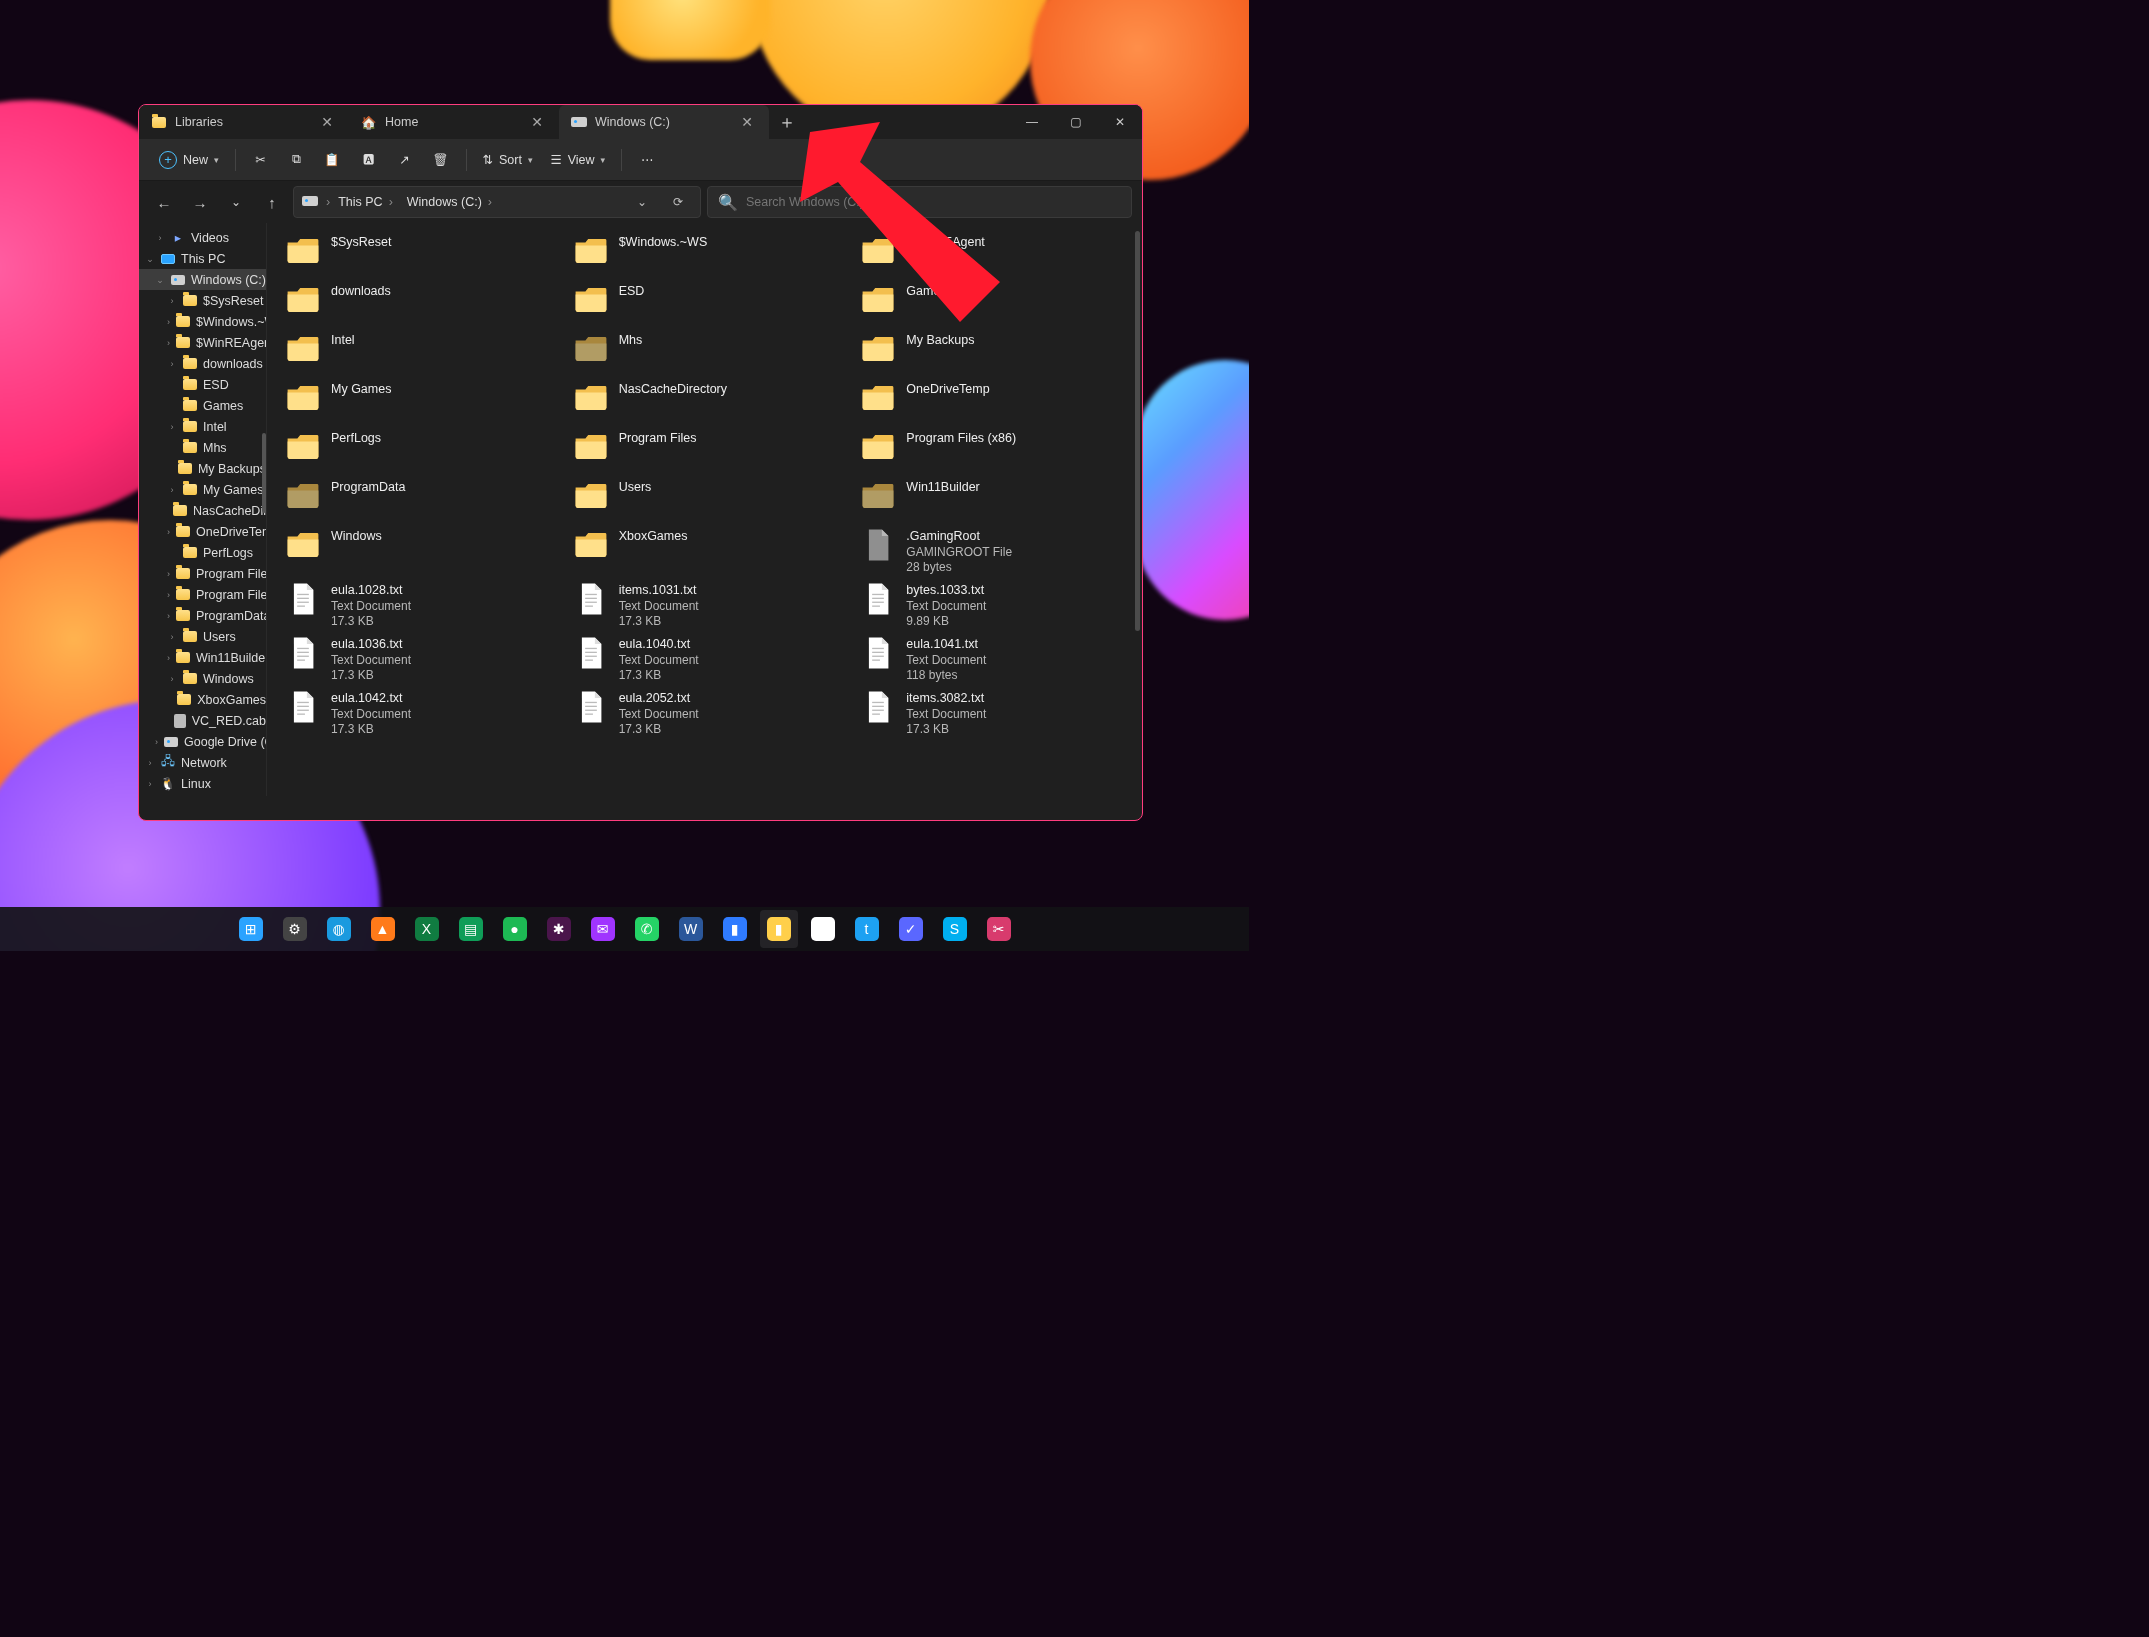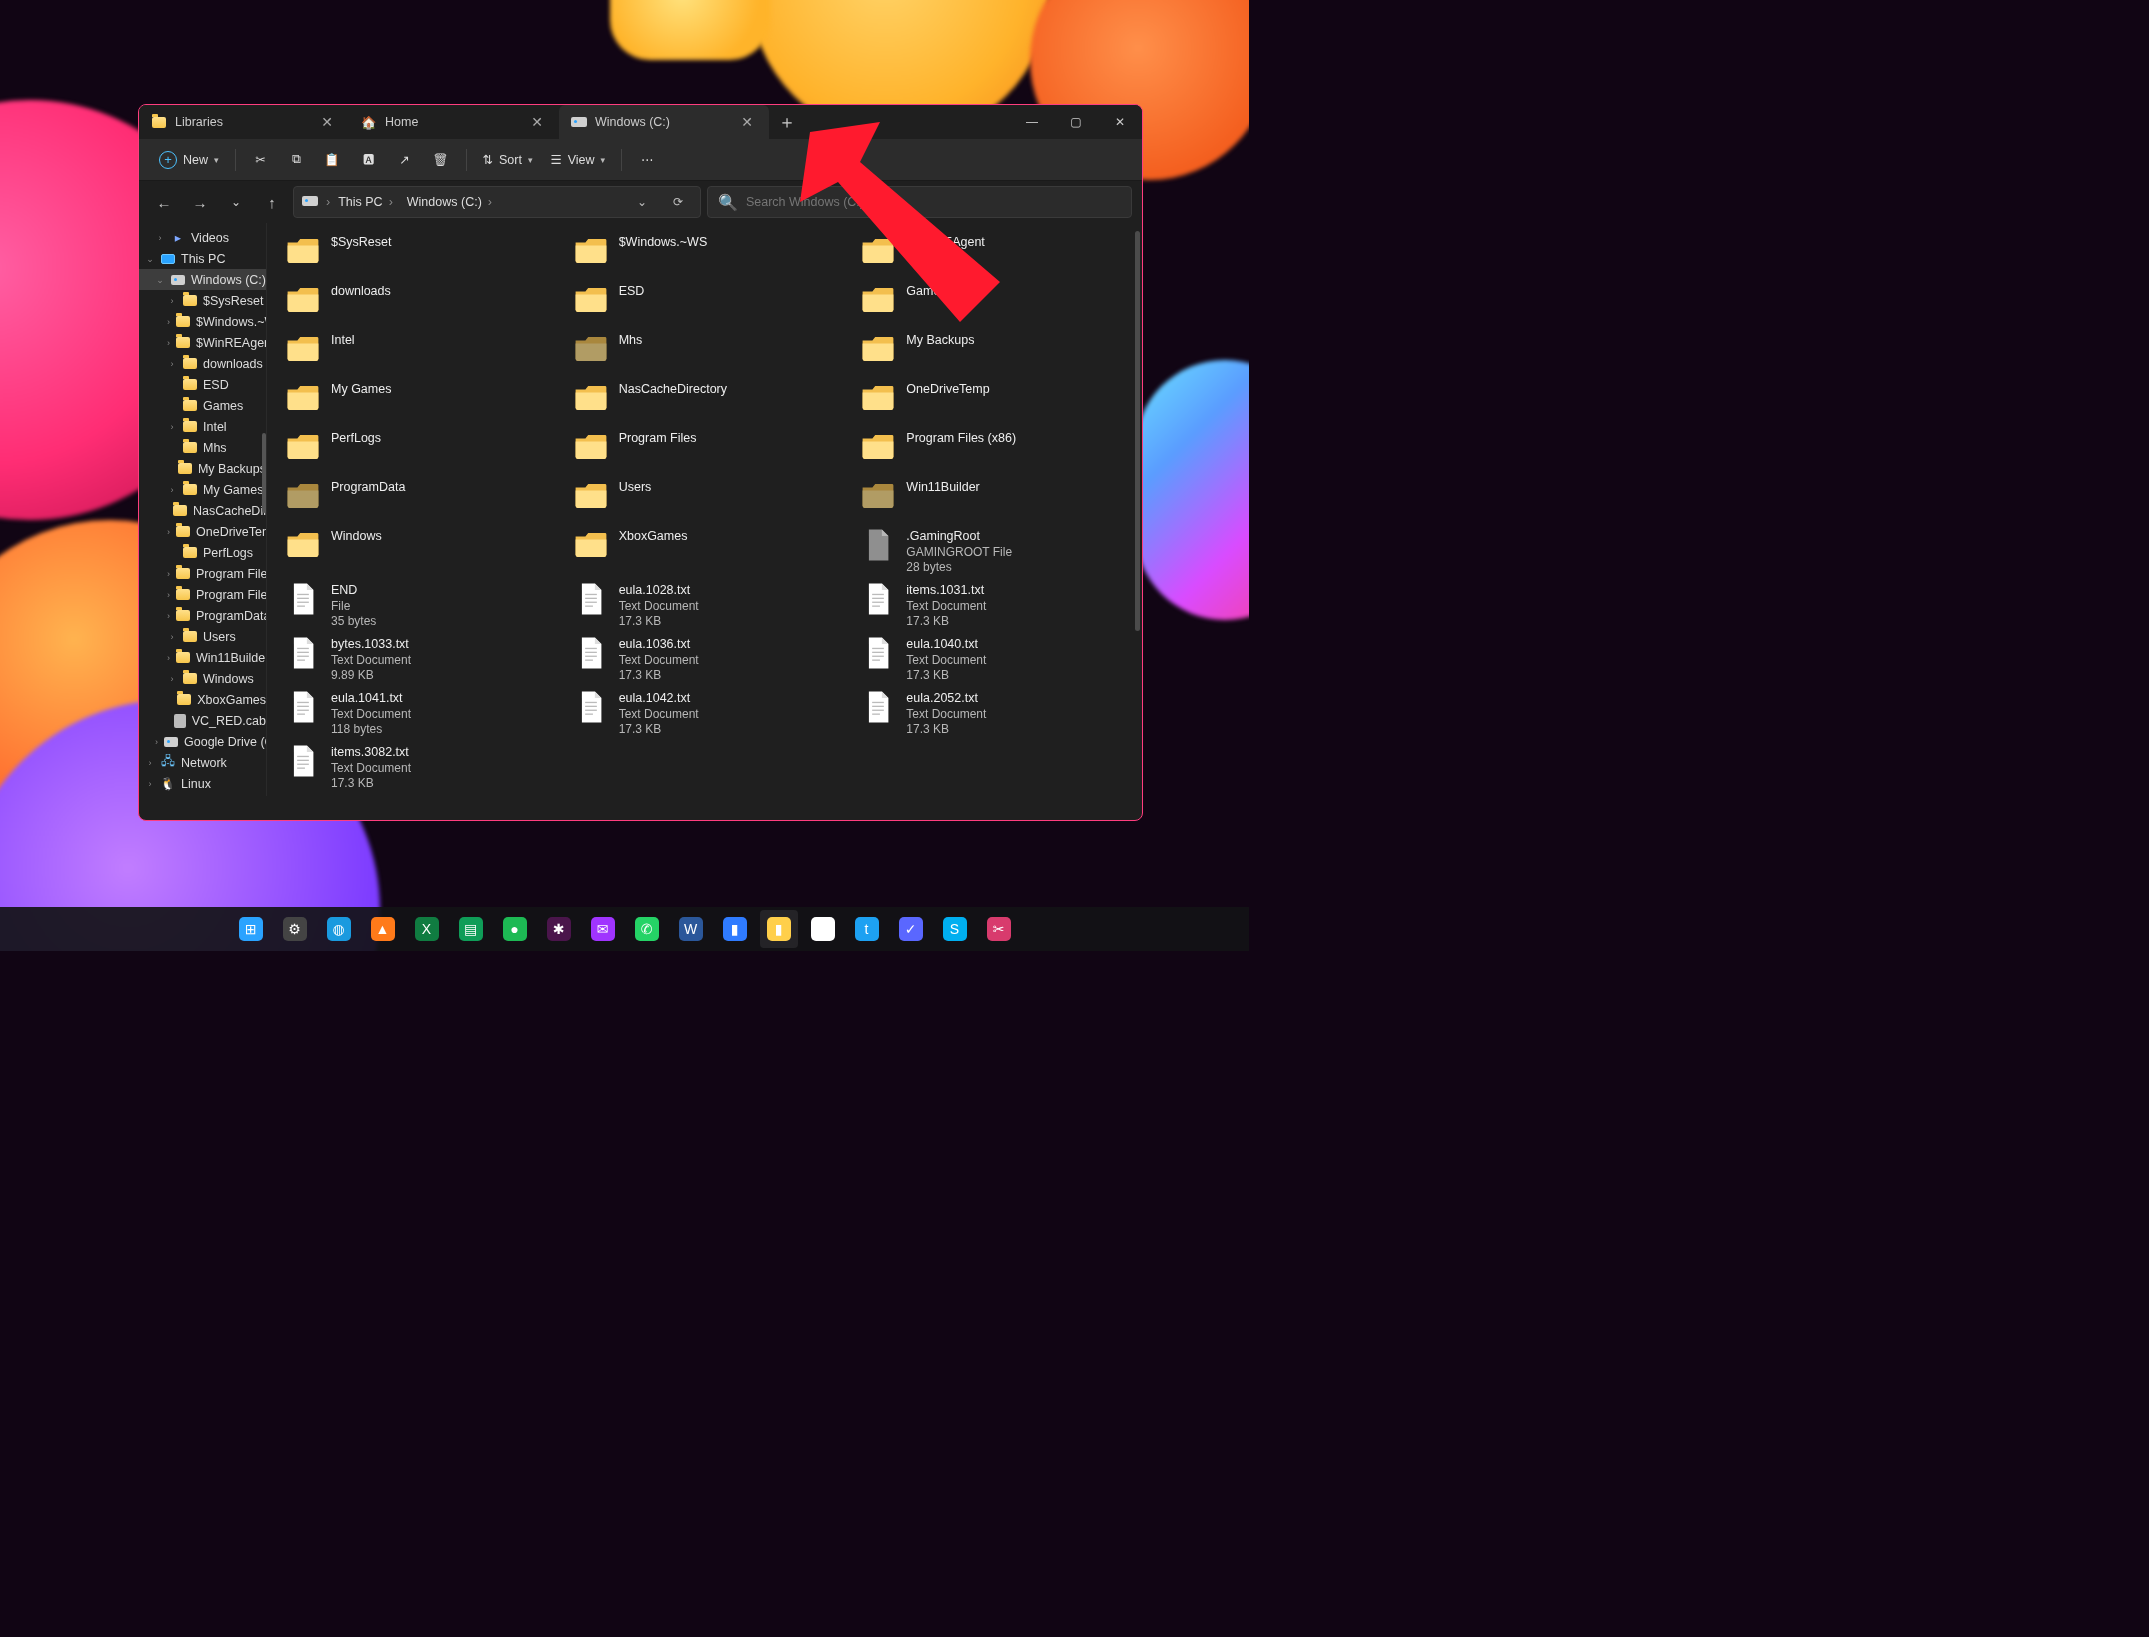--- a/index.html
+++ b/index.html
@@ -635,173 +635,156 @@
               <svg class="file-svg" viewBox="0 0 40 52">
                 <path d="M6 2 L26 2 L36 12 L36 50 L6 50 Z" fill="#fff"></path>
                 <path d="M26 2 L26 12 L36 12 Z" fill="#ddd"></path>
                 <rect x="11" y="18" width="18" height="2" fill="#bbb"></rect>
                 <rect x="11" y="24" width="18" height="2" fill="#bbb"></rect>
                 <rect x="11" y="30" width="18" height="2" fill="#bbb"></rect>
                 <rect x="11" y="36" width="12" height="2" fill="#bbb"></rect>
               </svg>
             </span>
             <div class="labels">
-              <div>END</div>
-              <div class="sub">File</div>
-              <div class="sub">35 bytes</div>
+              <div>eula.1028.txt</div>
+              <div class="sub">Text Document</div>
+              <div class="sub">17.3 KB</div>
             </div>
           </div>
           <div class="item txt">
             <span class="ic">
               <svg class="file-svg" viewBox="0 0 40 52">
                 <path d="M6 2 L26 2 L36 12 L36 50 L6 50 Z" fill="#fff"></path>
                 <path d="M26 2 L26 12 L36 12 Z" fill="#ddd"></path>
                 <rect x="11" y="18" width="18" height="2" fill="#bbb"></rect>
                 <rect x="11" y="24" width="18" height="2" fill="#bbb"></rect>
                 <rect x="11" y="30" width="18" height="2" fill="#bbb"></rect>
                 <rect x="11" y="36" width="12" height="2" fill="#bbb"></rect>
               </svg>
             </span>
             <div class="labels">
-              <div>eula.1028.txt</div>
+              <div>items.1031.txt</div>
               <div class="sub">Text Document</div>
               <div class="sub">17.3 KB</div>
             </div>
           </div>
           <div class="item txt">
             <span class="ic">
               <svg class="file-svg" viewBox="0 0 40 52">
                 <path d="M6 2 L26 2 L36 12 L36 50 L6 50 Z" fill="#fff"></path>
                 <path d="M26 2 L26 12 L36 12 Z" fill="#ddd"></path>
                 <rect x="11" y="18" width="18" height="2" fill="#bbb"></rect>
                 <rect x="11" y="24" width="18" height="2" fill="#bbb"></rect>
                 <rect x="11" y="30" width="18" height="2" fill="#bbb"></rect>
                 <rect x="11" y="36" width="12" height="2" fill="#bbb"></rect>
               </svg>
             </span>
             <div class="labels">
-              <div>items.1031.txt</div>
+              <div>bytes.1033.txt</div>
               <div class="sub">Text Document</div>
-              <div class="sub">17.3 KB</div>
+              <div class="sub">9.89 KB</div>
             </div>
           </div>
           <div class="item txt">
             <span class="ic">
               <svg class="file-svg" viewBox="0 0 40 52">
                 <path d="M6 2 L26 2 L36 12 L36 50 L6 50 Z" fill="#fff"></path>
                 <path d="M26 2 L26 12 L36 12 Z" fill="#ddd"></path>
                 <rect x="11" y="18" width="18" height="2" fill="#bbb"></rect>
                 <rect x="11" y="24" width="18" height="2" fill="#bbb"></rect>
                 <rect x="11" y="30" width="18" height="2" fill="#bbb"></rect>
                 <rect x="11" y="36" width="12" height="2" fill="#bbb"></rect>
               </svg>
             </span>
             <div class="labels">
-              <div>bytes.1033.txt</div>
+              <div>eula.1036.txt</div>
               <div class="sub">Text Document</div>
-              <div class="sub">9.89 KB</div>
+              <div class="sub">17.3 KB</div>
             </div>
           </div>
           <div class="item txt">
             <span class="ic">
               <svg class="file-svg" viewBox="0 0 40 52">
                 <path d="M6 2 L26 2 L36 12 L36 50 L6 50 Z" fill="#fff"></path>
                 <path d="M26 2 L26 12 L36 12 Z" fill="#ddd"></path>
                 <rect x="11" y="18" width="18" height="2" fill="#bbb"></rect>
                 <rect x="11" y="24" width="18" height="2" fill="#bbb"></rect>
                 <rect x="11" y="30" width="18" height="2" fill="#bbb"></rect>
                 <rect x="11" y="36" width="12" height="2" fill="#bbb"></rect>
               </svg>
             </span>
             <div class="labels">
-              <div>eula.1036.txt</div>
+              <div>eula.1040.txt</div>
               <div class="sub">Text Document</div>
               <div class="sub">17.3 KB</div>
             </div>
           </div>
           <div class="item txt">
             <span class="ic">
               <svg class="file-svg" viewBox="0 0 40 52">
                 <path d="M6 2 L26 2 L36 12 L36 50 L6 50 Z" fill="#fff"></path>
                 <path d="M26 2 L26 12 L36 12 Z" fill="#ddd"></path>
                 <rect x="11" y="18" width="18" height="2" fill="#bbb"></rect>
                 <rect x="11" y="24" width="18" height="2" fill="#bbb"></rect>
                 <rect x="11" y="30" width="18" height="2" fill="#bbb"></rect>
                 <rect x="11" y="36" width="12" height="2" fill="#bbb"></rect>
               </svg>
             </span>
             <div class="labels">
-              <div>eula.1040.txt</div>
+              <div>eula.1041.txt</div>
               <div class="sub">Text Document</div>
-              <div class="sub">17.3 KB</div>
+              <div class="sub">118 bytes</div>
             </div>
           </div>
           <div class="item txt">
             <span class="ic">
               <svg class="file-svg" viewBox="0 0 40 52">
                 <path d="M6 2 L26 2 L36 12 L36 50 L6 50 Z" fill="#fff"></path>
                 <path d="M26 2 L26 12 L36 12 Z" fill="#ddd"></path>
                 <rect x="11" y="18" width="18" height="2" fill="#bbb"></rect>
                 <rect x="11" y="24" width="18" height="2" fill="#bbb"></rect>
                 <rect x="11" y="30" width="18" height="2" fill="#bbb"></rect>
                 <rect x="11" y="36" width="12" height="2" fill="#bbb"></rect>
               </svg>
             </span>
             <div class="labels">
-              <div>eula.1041.txt</div>
+              <div>eula.1042.txt</div>
               <div class="sub">Text Document</div>
-              <div class="sub">118 bytes</div>
+              <div class="sub">17.3 KB</div>
             </div>
           </div>
           <div class="item txt">
             <span class="ic">
               <svg class="file-svg" viewBox="0 0 40 52">
                 <path d="M6 2 L26 2 L36 12 L36 50 L6 50 Z" fill="#fff"></path>
                 <path d="M26 2 L26 12 L36 12 Z" fill="#ddd"></path>
                 <rect x="11" y="18" width="18" height="2" fill="#bbb"></rect>
                 <rect x="11" y="24" width="18" height="2" fill="#bbb"></rect>
                 <rect x="11" y="30" width="18" height="2" fill="#bbb"></rect>
                 <rect x="11" y="36" width="12" height="2" fill="#bbb"></rect>
               </svg>
             </span>
             <div class="labels">
-              <div>eula.1042.txt</div>
+              <div>eula.2052.txt</div>
               <div class="sub">Text Document</div>
               <div class="sub">17.3 KB</div>
             </div>
           </div>
           <div class="item txt">
             <span class="ic">
               <svg class="file-svg" viewBox="0 0 40 52">
                 <path d="M6 2 L26 2 L36 12 L36 50 L6 50 Z" fill="#fff"></path>
                 <path d="M26 2 L26 12 L36 12 Z" fill="#ddd"></path>
                 <rect x="11" y="18" width="18" height="2" fill="#bbb"></rect>
                 <rect x="11" y="24" width="18" height="2" fill="#bbb"></rect>
                 <rect x="11" y="30" width="18" height="2" fill="#bbb"></rect>
                 <rect x="11" y="36" width="12" height="2" fill="#bbb"></rect>
               </svg>
             </span>
             <div class="labels">
-              <div>eula.2052.txt</div>
-              <div class="sub">Text Document</div>
-              <div class="sub">17.3 KB</div>
-            </div>
-          </div>
-          <div class="item txt">
-            <span class="ic">
-              <svg class="file-svg" viewBox="0 0 40 52">
-                <path d="M6 2 L26 2 L36 12 L36 50 L6 50 Z" fill="#fff"></path>
-                <path d="M26 2 L26 12 L36 12 Z" fill="#ddd"></path>
-                <rect x="11" y="18" width="18" height="2" fill="#bbb"></rect>
-                <rect x="11" y="24" width="18" height="2" fill="#bbb"></rect>
-                <rect x="11" y="30" width="18" height="2" fill="#bbb"></rect>
-                <rect x="11" y="36" width="12" height="2" fill="#bbb"></rect>
-              </svg>
-            </span>
-            <div class="labels">
               <div>items.3082.txt</div>
               <div class="sub">Text Document</div>
               <div class="sub">17.3 KB</div>
             </div>
           </div>
         </div>
       <div class="content-scroll"></div>
     </div>
   </div>
 

